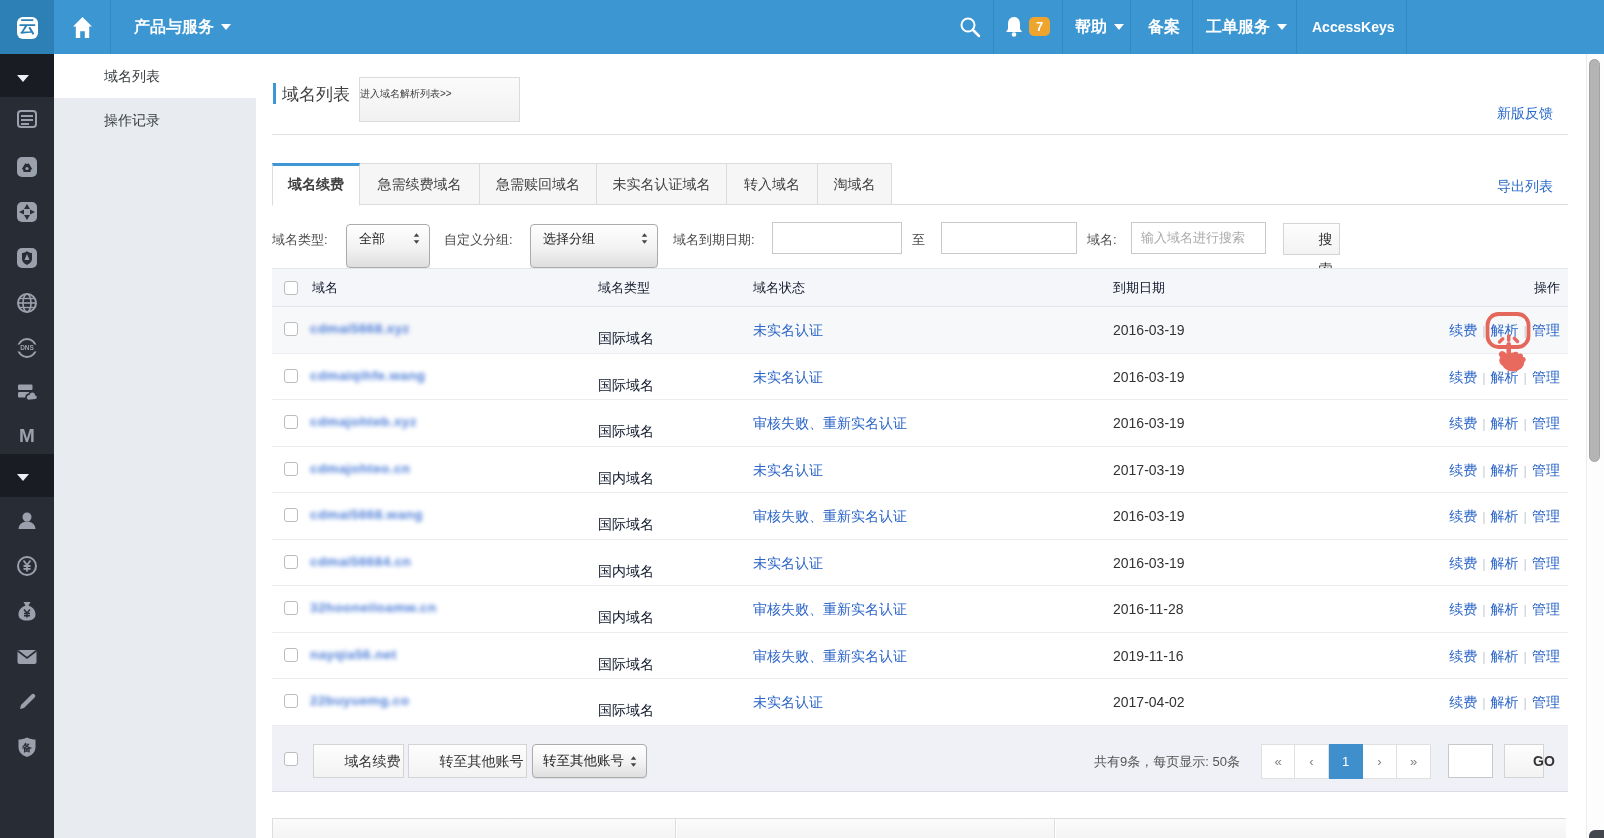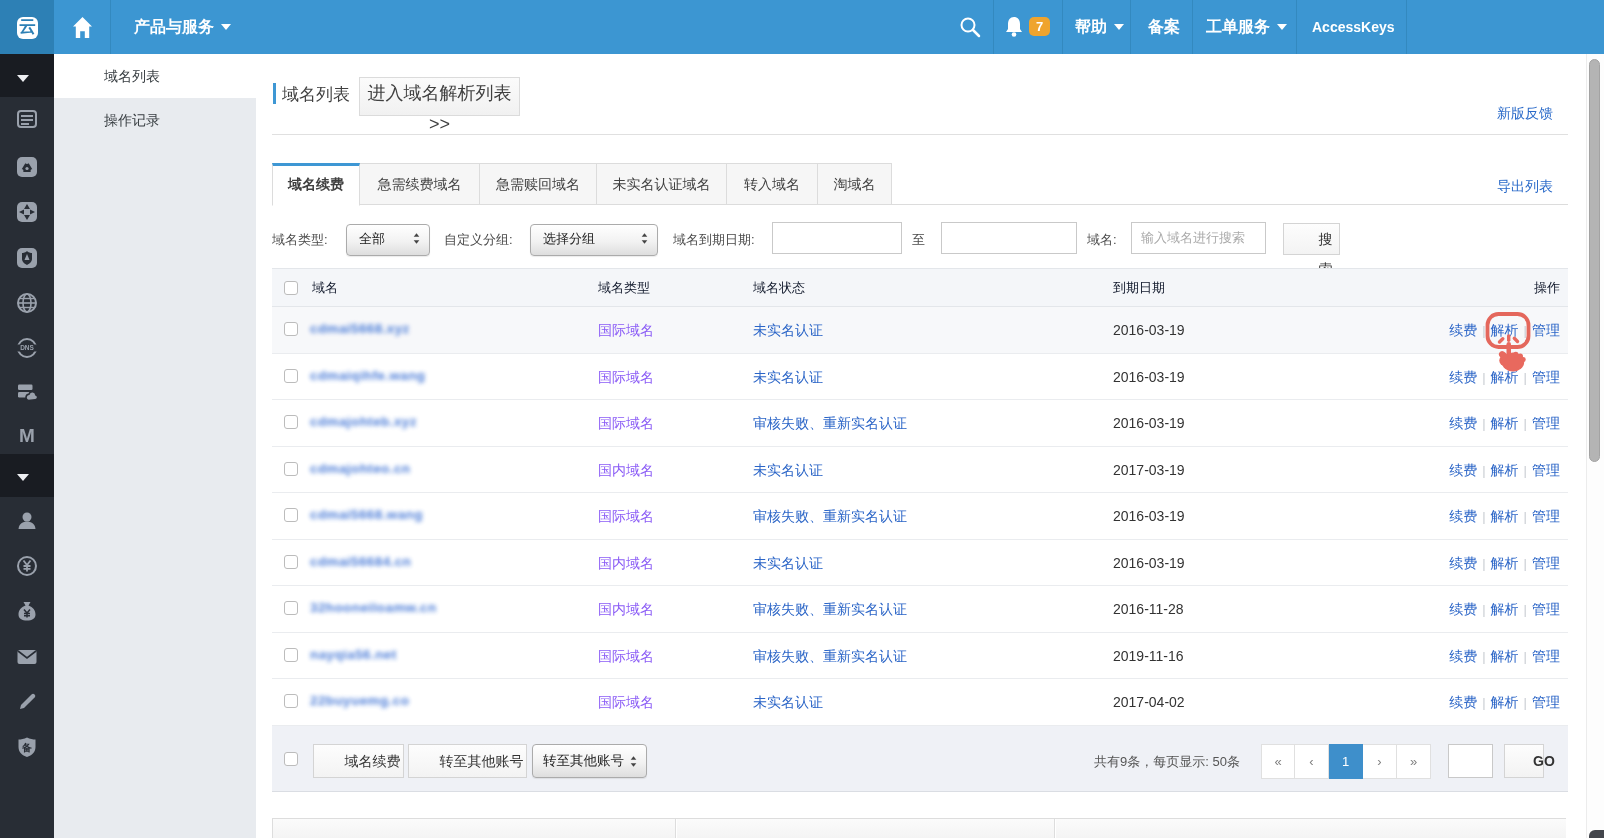--- a/index.html
+++ b/index.html
@@ -26,46 +26,46 @@
 #subnav .hd { height:79px; background:#CED4DB; font-size:15px; font-weight:bold; color:#373D41; line-height:79px; padding-left:34px; }
 #subnav .it { height:44px; line-height:44px; font-size:14px; color:#373D41; padding-left:50px; }
 #subnav .it.on { background:#fff; }
 
 
 #main { position:absolute; left:256px; top:54px; width:1348px; height:784px; background:#fff; }
 
 #titlebar-line { position:absolute; left:272px; top:134px; width:1296px; height:1px; background:#E0E0E0; }
 #bluebar { position:absolute; left:273px; top:83px; width:3px; height:21px; background:#3E97D4; }
 #pgtitle { position:absolute; left:282px; top:83px; font-size:17px; color:#404040; }
-#gobtn-top { position:absolute; left:359px; top:77px; width:161px; height:39px; border:1px solid #DBDBDB; background:linear-gradient(#FBFBFB,#F1F1F1); font-size:18px; color:#404040; text-align:center; line-height:31px; }
+#gobtn-top { position:absolute; left:359px; top:77px; width:161px; height:45px; border:1px solid #DBDBDB; background:linear-gradient(#FBFBFB,#F1F1F1); font-size:10px; color:#404040; line-height:31px; }
 #feedback { position:absolute; right:51px; top:105px; font-size:14px; color:#2A6AC9; }
 #exportlist { position:absolute; right:51px; top:178px; font-size:14px; color:#2A6AC9; }
 
 
 #tabs { position:absolute; left:272px; top:163px; width:1296px; height:42px; border-bottom:1px solid #DCDCDC; }
 .tab { position:absolute; top:0; height:42px; line-height:40px; text-align:center; font-size:14px; color:#404040; background:#F6F6F6; border:1px solid #DCDCDC; border-left:none; }
 .tab.first { border-left:1px solid #DCDCDC; }
 .tab.on { background:#fff; border-top:3px solid #3E97D4; border-bottom:1px solid #fff; height:43px; font-weight:bold; line-height:37px; }
 
 
 .flabel { position:absolute; font-size:13px; color:#4A4A4A; top:231px; }
-.macsel { position:absolute; top:224px; height:32px; border:1px solid #ABABAB; border-radius:4px; background:linear-gradient(#FFFFFF,#F2F2F2 55%,#DEDEDE); font-size:13px; color:#222; box-shadow:0 1px 1px rgba(0,0,0,.08); }
+.macsel { position:absolute; top:224px; height:44px; border:1px solid #ABABAB; border-radius:4px; background:linear-gradient(#FFFFFF,#F2F2F2 55%,#DEDEDE); font-size:13px; color:#222; box-shadow:0 1px 1px rgba(0,0,0,.08); }
 .macsel .t { position:absolute; left:12px; top:0; line-height:27px; }
 .macsel .sp { position:absolute; right:9px; top:7px; width:7px; height:13px; }
 .finput { position:absolute; top:222px; height:32px; border:1px solid #C9C9C9; background:#fff; }
 
 
 #thead { position:absolute; left:272px; top:268px; width:1296px; height:39px; background:#F4F6F9; border-top:1px solid #E3E6EA; border-bottom:1px solid #E3E6EA; }
 .th { position:absolute; top:0; line-height:37px; font-size:13px; color:#0f172a; }
 .row { position:absolute; left:272px; width:1296px; height:47px; border-bottom:1px solid #EAECEF; background:#fff; }
 .row.hl { background:#F7F8FA; }
 .cbx { position:absolute; left:12px; width:14px; height:14px; border:1px solid #BCBCBC; border-radius:3px; background:#fff; }
 .fake { position:absolute; left:38px; top:14px; font-size:13.5px; font-weight:bold; color:#3E73D5; filter:blur(2.2px); opacity:.92; white-space:nowrap; letter-spacing:0.4px; }
 
-.ctype { position:absolute; left:326px; font-size:14px; color:#8b5cf6; }
+.ctype { position:absolute; left:326px; font-size:14px; color:#0f172a;margin-top:8px; }
 .cstat { position:absolute; left:481px; font-size:14px; color:#2B65C7; }
 .cdate { position:absolute; left:841px; font-size:14px; color:#333; }
 .cops  { position:absolute; right:8px; font-size:14px; color:#2B65C7; white-space:nowrap; }
 .cops .sep { color:#C8CCD2; padding:0 5px; font-size:13px; }
 
 
 #batch { position:absolute; left:272px; top:726px; width:1296px; height:66px; background:#EFF1F6; border-bottom:1px solid #DADDE3; }
 .bbtn { position:absolute; top:18px; height:34px; background:linear-gradient(#FDFDFD,#F3F3F3); border:1px solid #D4D4D4; font-size:14px; color:#333; text-align:center; line-height:32px;padding-left:28px; }
 #pgwrap { position:absolute; top:18px; left:989px; height:35px; }
 .pcell { position:absolute; top:0; width:34px; height:35px; border:1px solid #E0E0E0; border-left:none; background:#fff; text-align:center; line-height:33px; font-size:13px; color:#808080; }

